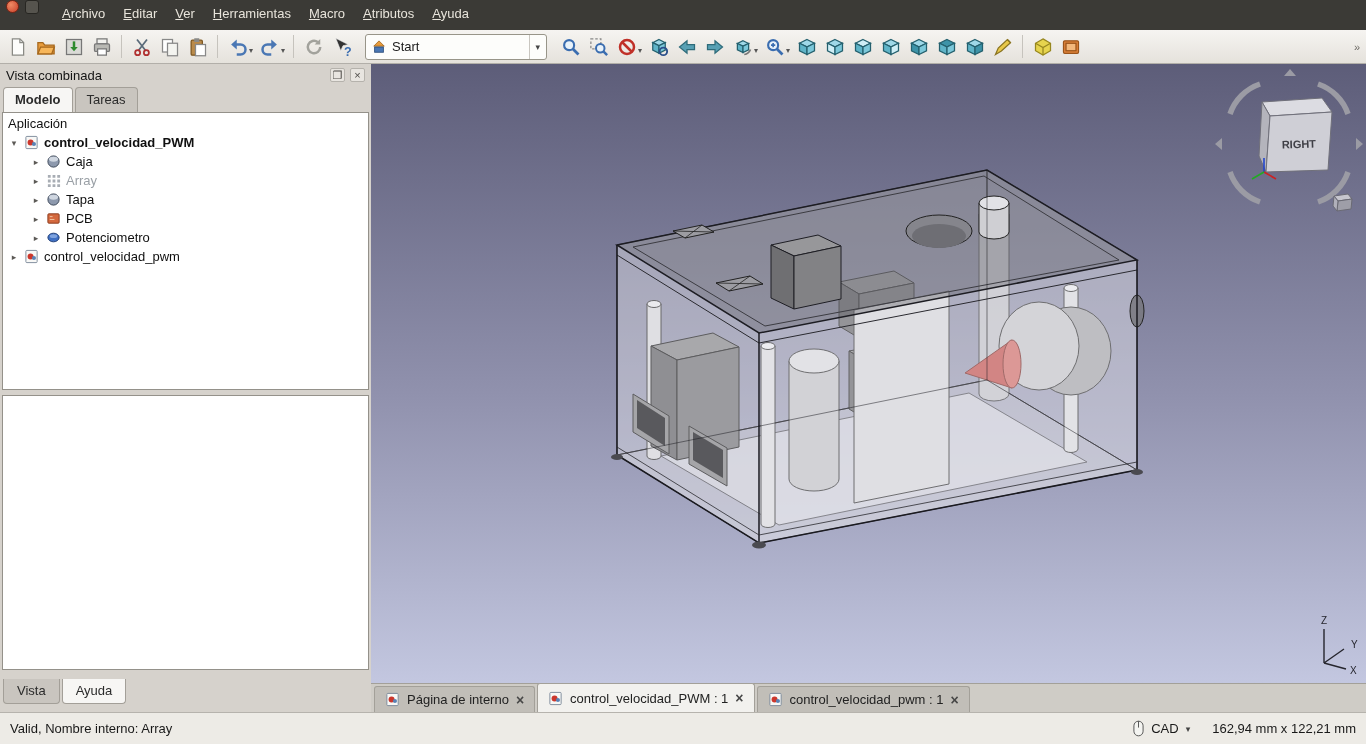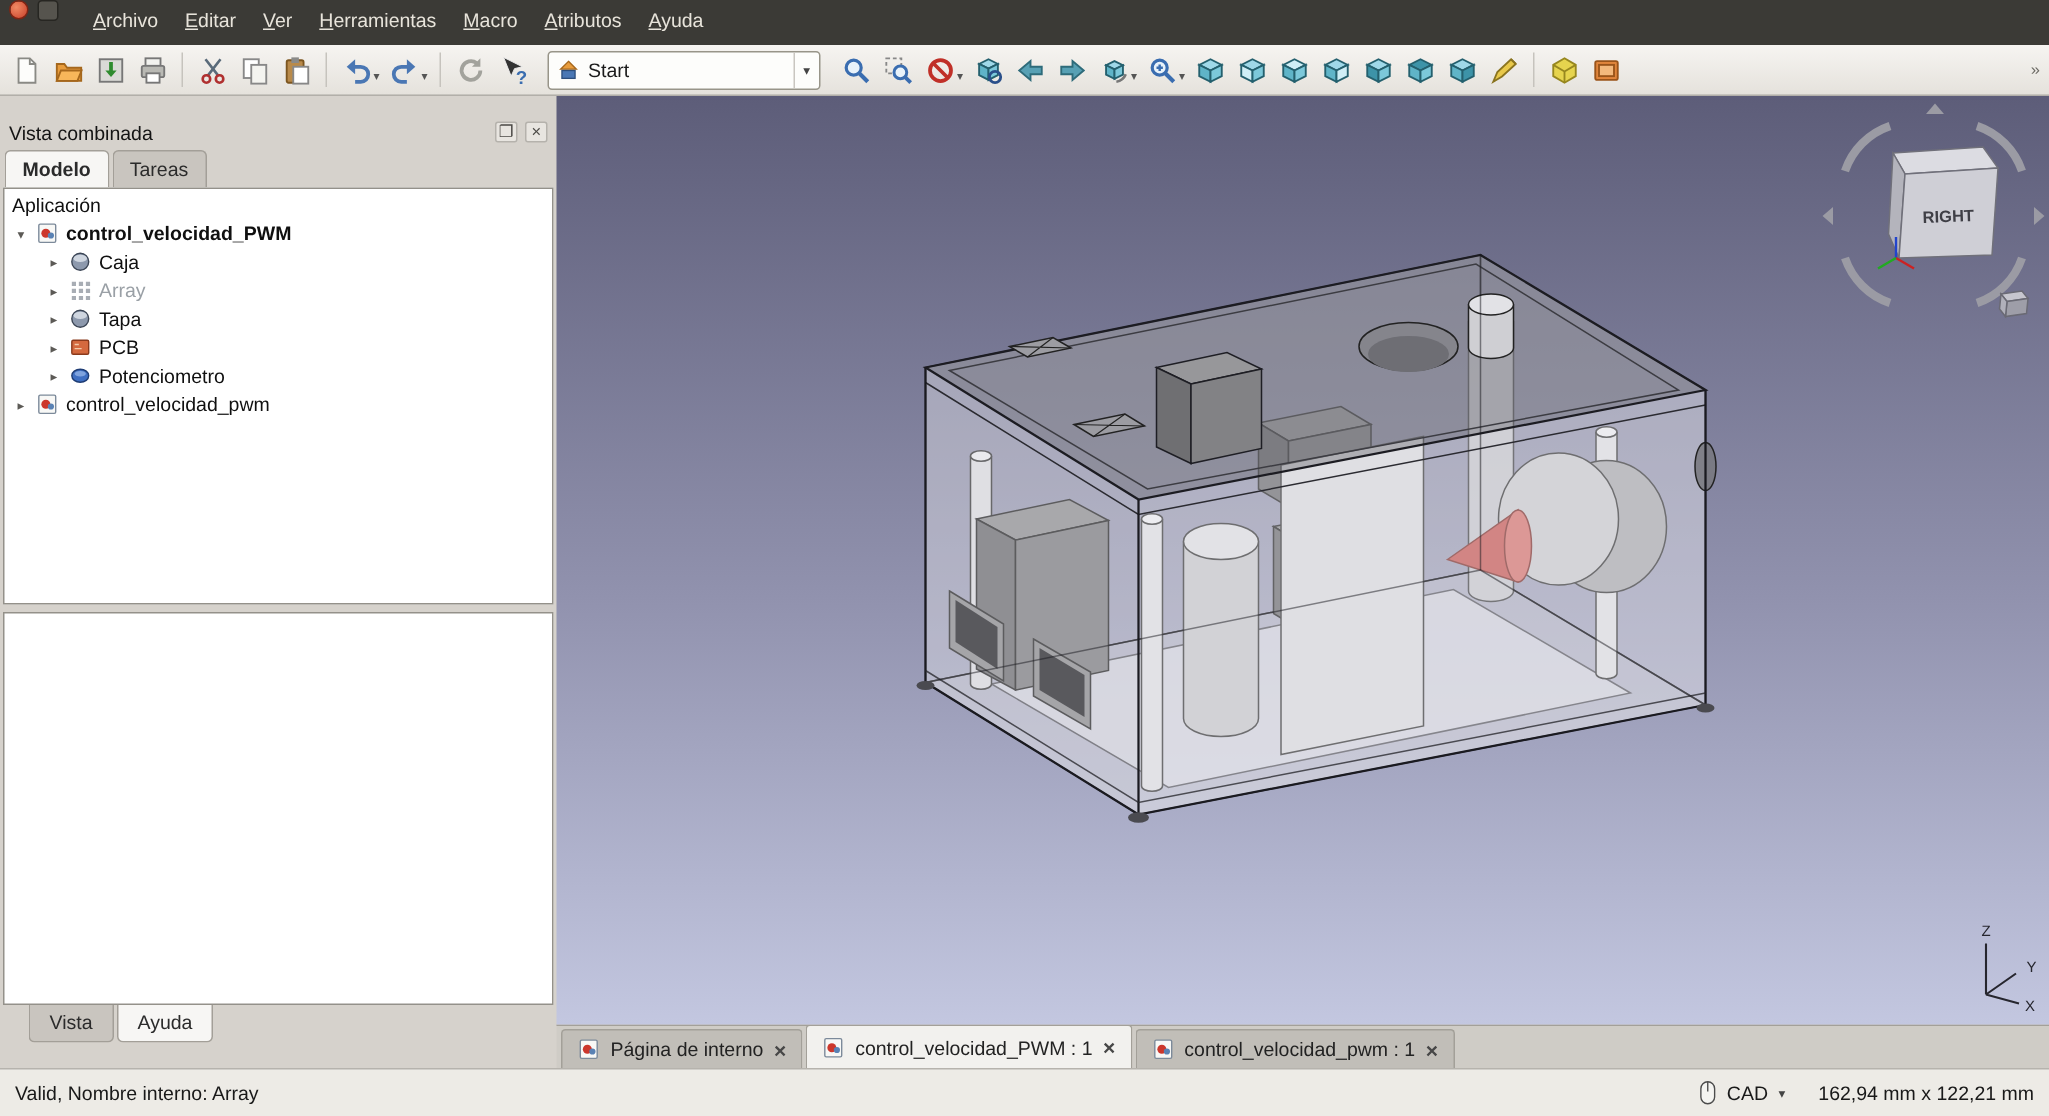--- a/index.html
+++ b/index.html
@@ -19,40 +19,40 @@
   .ti{width:27px;height:28px;display:flex;align-items:center;justify-content:center;border-radius:3px}
   .ti svg{width:20px;height:20px}
   .dd{font-size:8px;color:#555;margin:8px 2px 0 -3px}
   .tsep{width:1px;height:23px;background:#c6c3bd;margin:0 5px;flex:none}
   .combo{display:flex;align-items:center;height:26px;width:182px;background:#fdfdfb;border:1px solid #989589;border-radius:3px;margin:0 9px;padding:0 0 0 6px;gap:6px;flex:none}
   .combo .wb-label{flex:1;color:#1b1b1b}
   .combo .arrow{font-size:9px;color:#444;border-left:1px solid #c9c6c0;padding:0 6px;height:100%;display:flex;align-items:center}
   .overflow{margin-left:auto;color:#6b6963;font-size:11px;padding-right:2px}
 
   
-  .sidebar{position:absolute;top:77px;left:0;width:371px;bottom:32px;display:flex;flex-direction:column;background:#d6d2cc}
+  .sidebar{position:absolute;top:64px;left:0;width:371px;bottom:32px;display:flex;flex-direction:column;background:#d6d2cc}
   .panel-title{height:22px;display:flex;align-items:center;padding:0 6px;color:#141414}
   .panel-btns{margin-left:auto;display:flex;gap:5px;align-items:center}
   .pbtn{width:15px;height:14px;display:flex;align-items:center;justify-content:center;color:#4c4a46;font-size:11px;border:1px solid #b5b2ac;background:#e8e5e0;border-radius:2px;line-height:1}
   .cv-tabs{height:26px;display:flex;align-items:flex-end;padding-left:3px}
   .cv-tab{padding:4px 11px 5px;border:1px solid #a39f98;border-bottom:none;border-radius:4px 4px 0 0;background:#c9c5bf;margin-right:2px;color:#2b2b2b}
   .cv-tab.active{background:#f7f6f4;font-weight:bold}
   .tree-box{height:278px;margin:0 2px;border:1px solid #94918a;background:#fff;display:flex;flex-direction:column}
   .grid-header{height:21px;display:flex;background:#eceae5;border-bottom:1px solid #c7c4be;flex:none}
   .grid-header .cell{padding:2px 6px;border-right:1px solid #c7c4be;white-space:nowrap;overflow:hidden}
   .tree{flex:1;overflow:hidden;padding-top:1px}
   .tree-row{height:19px;display:flex;align-items:center;gap:5px;white-space:nowrap}
   .expander{width:10px;font-size:9px;color:#5c5a56;text-align:center;flex:none}
   .ticon16 svg{width:15px;height:15px;display:block}
   .tlabel{color:#101010}
   .tlabel.bold{font-weight:bold}
   .tlabel.dimmed{color:#9aa0a6}
   .splitter{height:5px}
   .props-box{flex:1;margin:0 2px;border:1px solid #94918a;background:#fff;display:flex;flex-direction:column}
-  .bottom-tabs{height:42px;display:flex;align-items:flex-start;padding-left:19px}
+  .bottom-tabs{height:42px;display:flex;align-items:center;padding-left:3px}
   .b-tab{padding:4px 13px 5px;border:1px solid #a39f98;border-top:none;border-radius:0 0 4px 4px;background:#c9c5bf;margin-right:2px;color:#2b2b2b}
   .b-tab.active{background:#f7f6f4}
 
   
   .viewport{position:absolute;left:371px;top:64px;right:0;bottom:32px;display:flex;flex-direction:column}
   .scene{flex:1;position:relative;background:linear-gradient(180deg,#5d5d79 0%,#9293af 55%,#c3c7e0 100%);overflow:hidden}
   .model{position:absolute;inset:0;width:100%;height:100%}
   .navcube{position:absolute;top:4px;right:2px;width:150px;height:155px}
   .triad{position:absolute;right:6px;bottom:8px;width:50px;height:62px}
   .doc-tabs{height:29px;background:#cfccc6;border-top:1px solid #a3a099;display:flex;align-items:flex-end;padding-left:3px;gap:2px}

